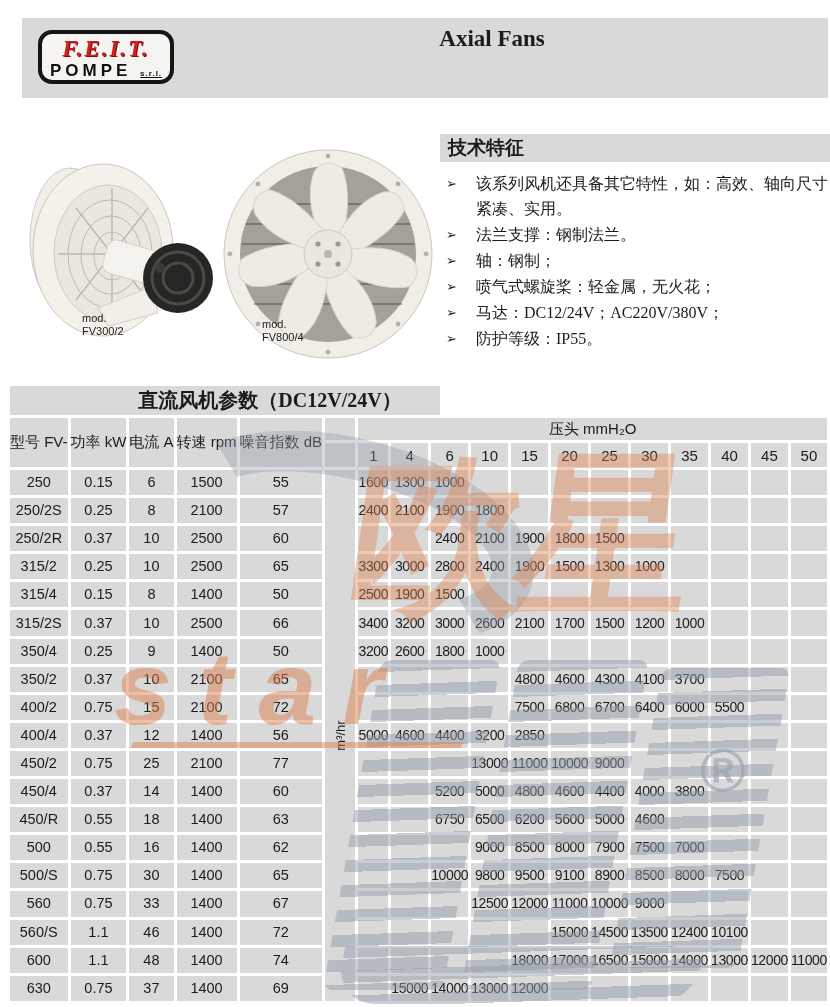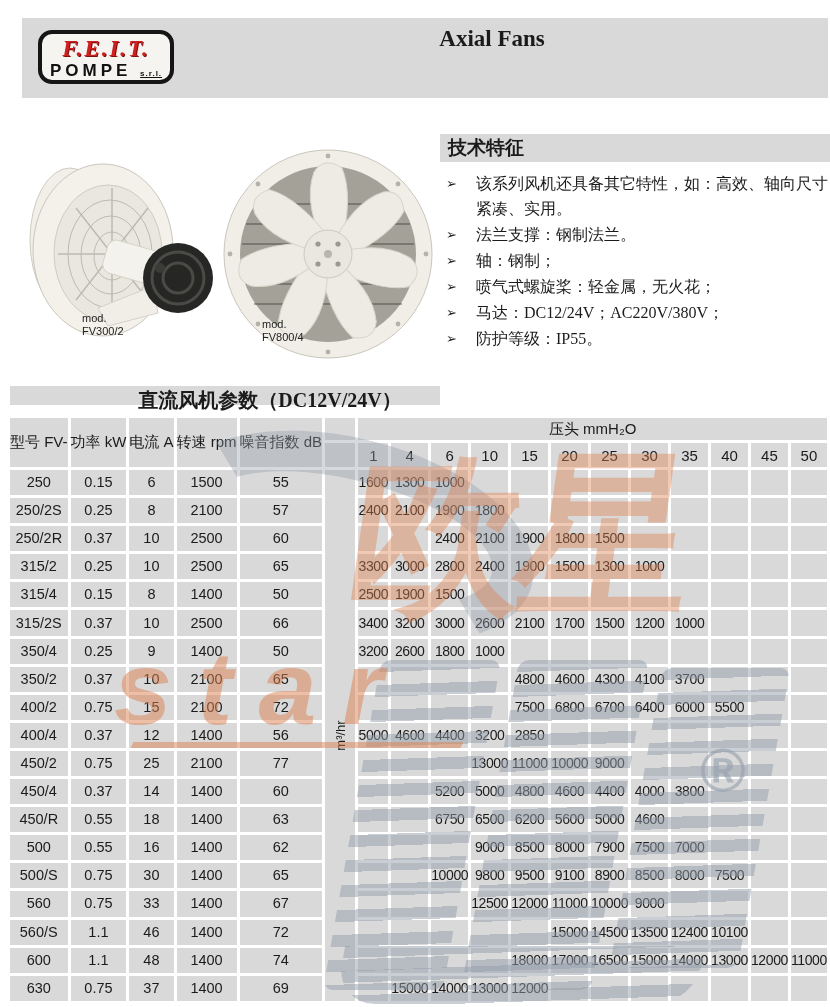--- a/index.html
+++ b/index.html
@@ -30,21 +30,21 @@
   .features{position:absolute;left:440px;top:134px;width:400px;}
   .features-head{height:28px;background:#d9d9d9;font-weight:bold;font-size:19px;line-height:28px;
                  padding-left:8px;font-family:"Liberation Sans",sans-serif;}
   .features-list{list-style:none;margin:9px 0 0 0;padding:0;}
   .features-list li{display:flex;font-family:"Liberation Serif",serif;font-size:16px;
                     line-height:25px;margin:0 0 1px 0;}
   .fl-arrow{flex:0 0 36px;font-size:13px;color:#222;padding-left:6px;box-sizing:border-box;}
   .fl-text{white-space:pre-line;}
 
   
-  .section-title{position:absolute;left:10px;top:386px;width:430px;height:19px;background:#d9d9d9;
+  .section-title{position:absolute;left:10px;top:386px;width:430px;height:29px;background:#d9d9d9;
                  font-family:"Liberation Serif",serif;font-weight:bold;font-size:20px;
                  line-height:29px;text-align:center;text-indent:90px;}
 
   
   .params-table{position:absolute;left:7px;top:415px;border-collapse:separate;border-spacing:3px;}
   .params-table th,.params-table td{background:#d9d9d9;padding:0;text-align:center;
       font-size:14.5px;white-space:nowrap;overflow:visible;}
   .params-table thead th{font-weight:normal;font-size:15px;}
   .params-table th.lh{height:49px;}
   .params-table th.ph{height:22px;font-size:15px;margin-top:30px;}

